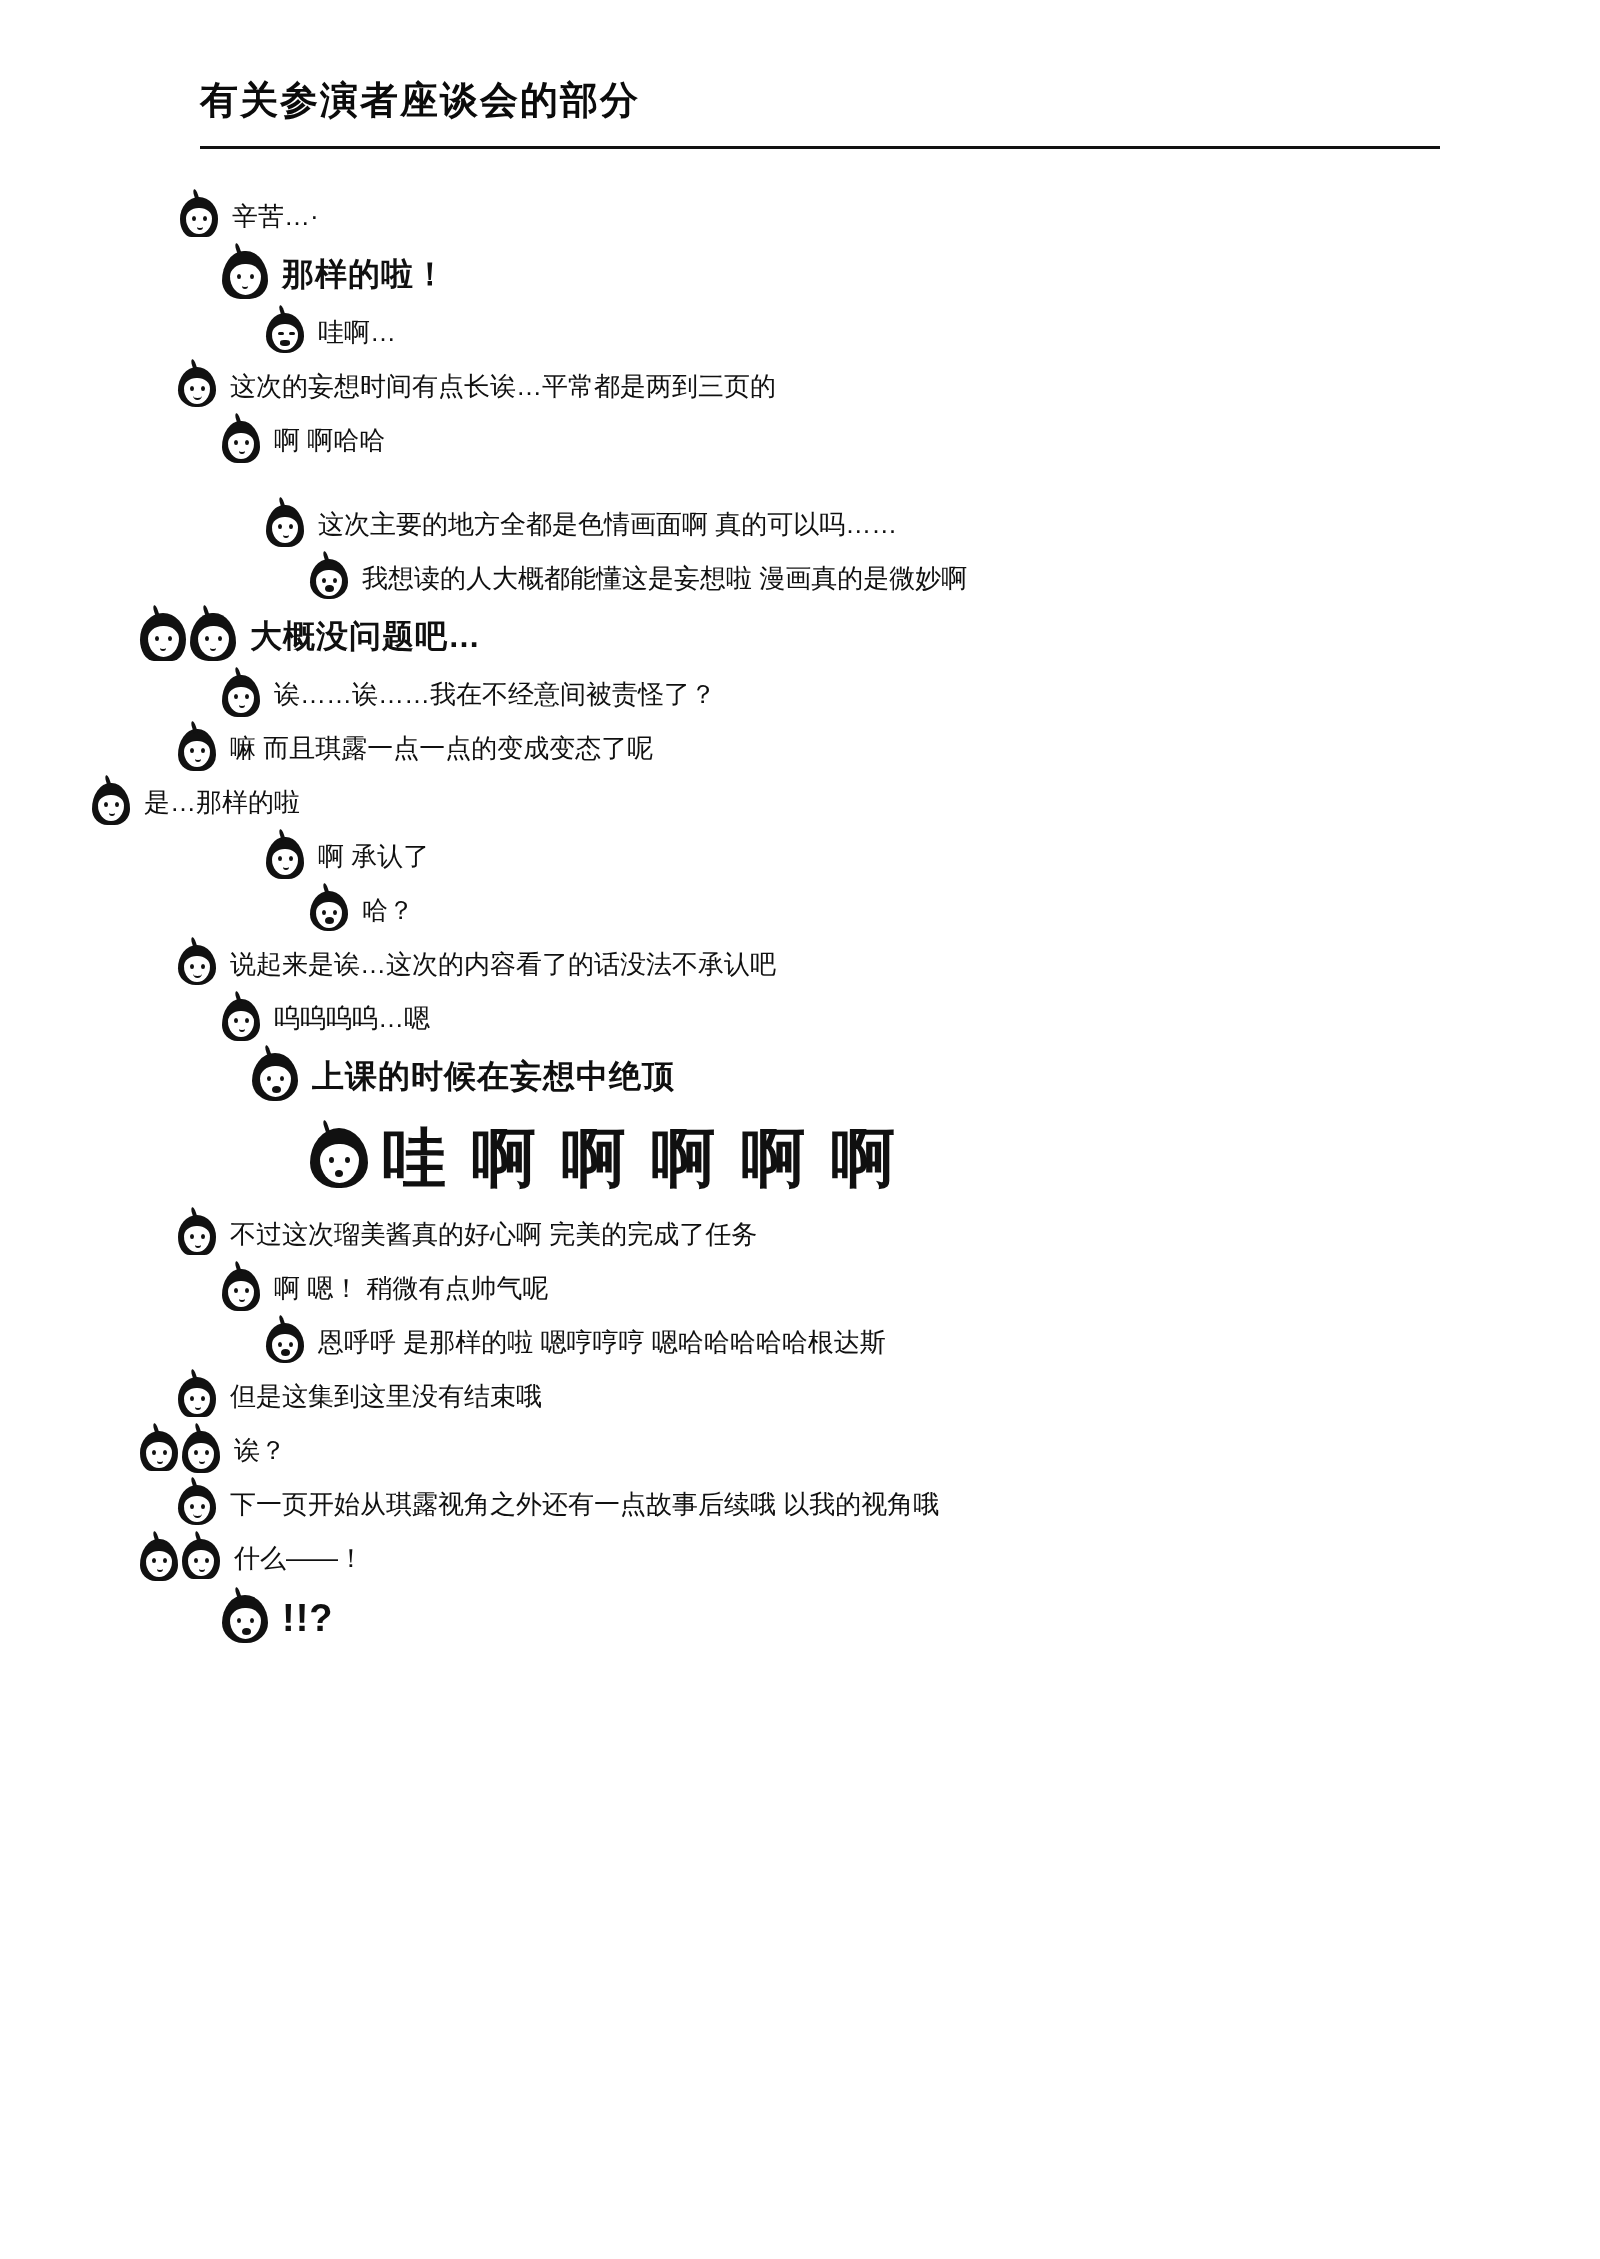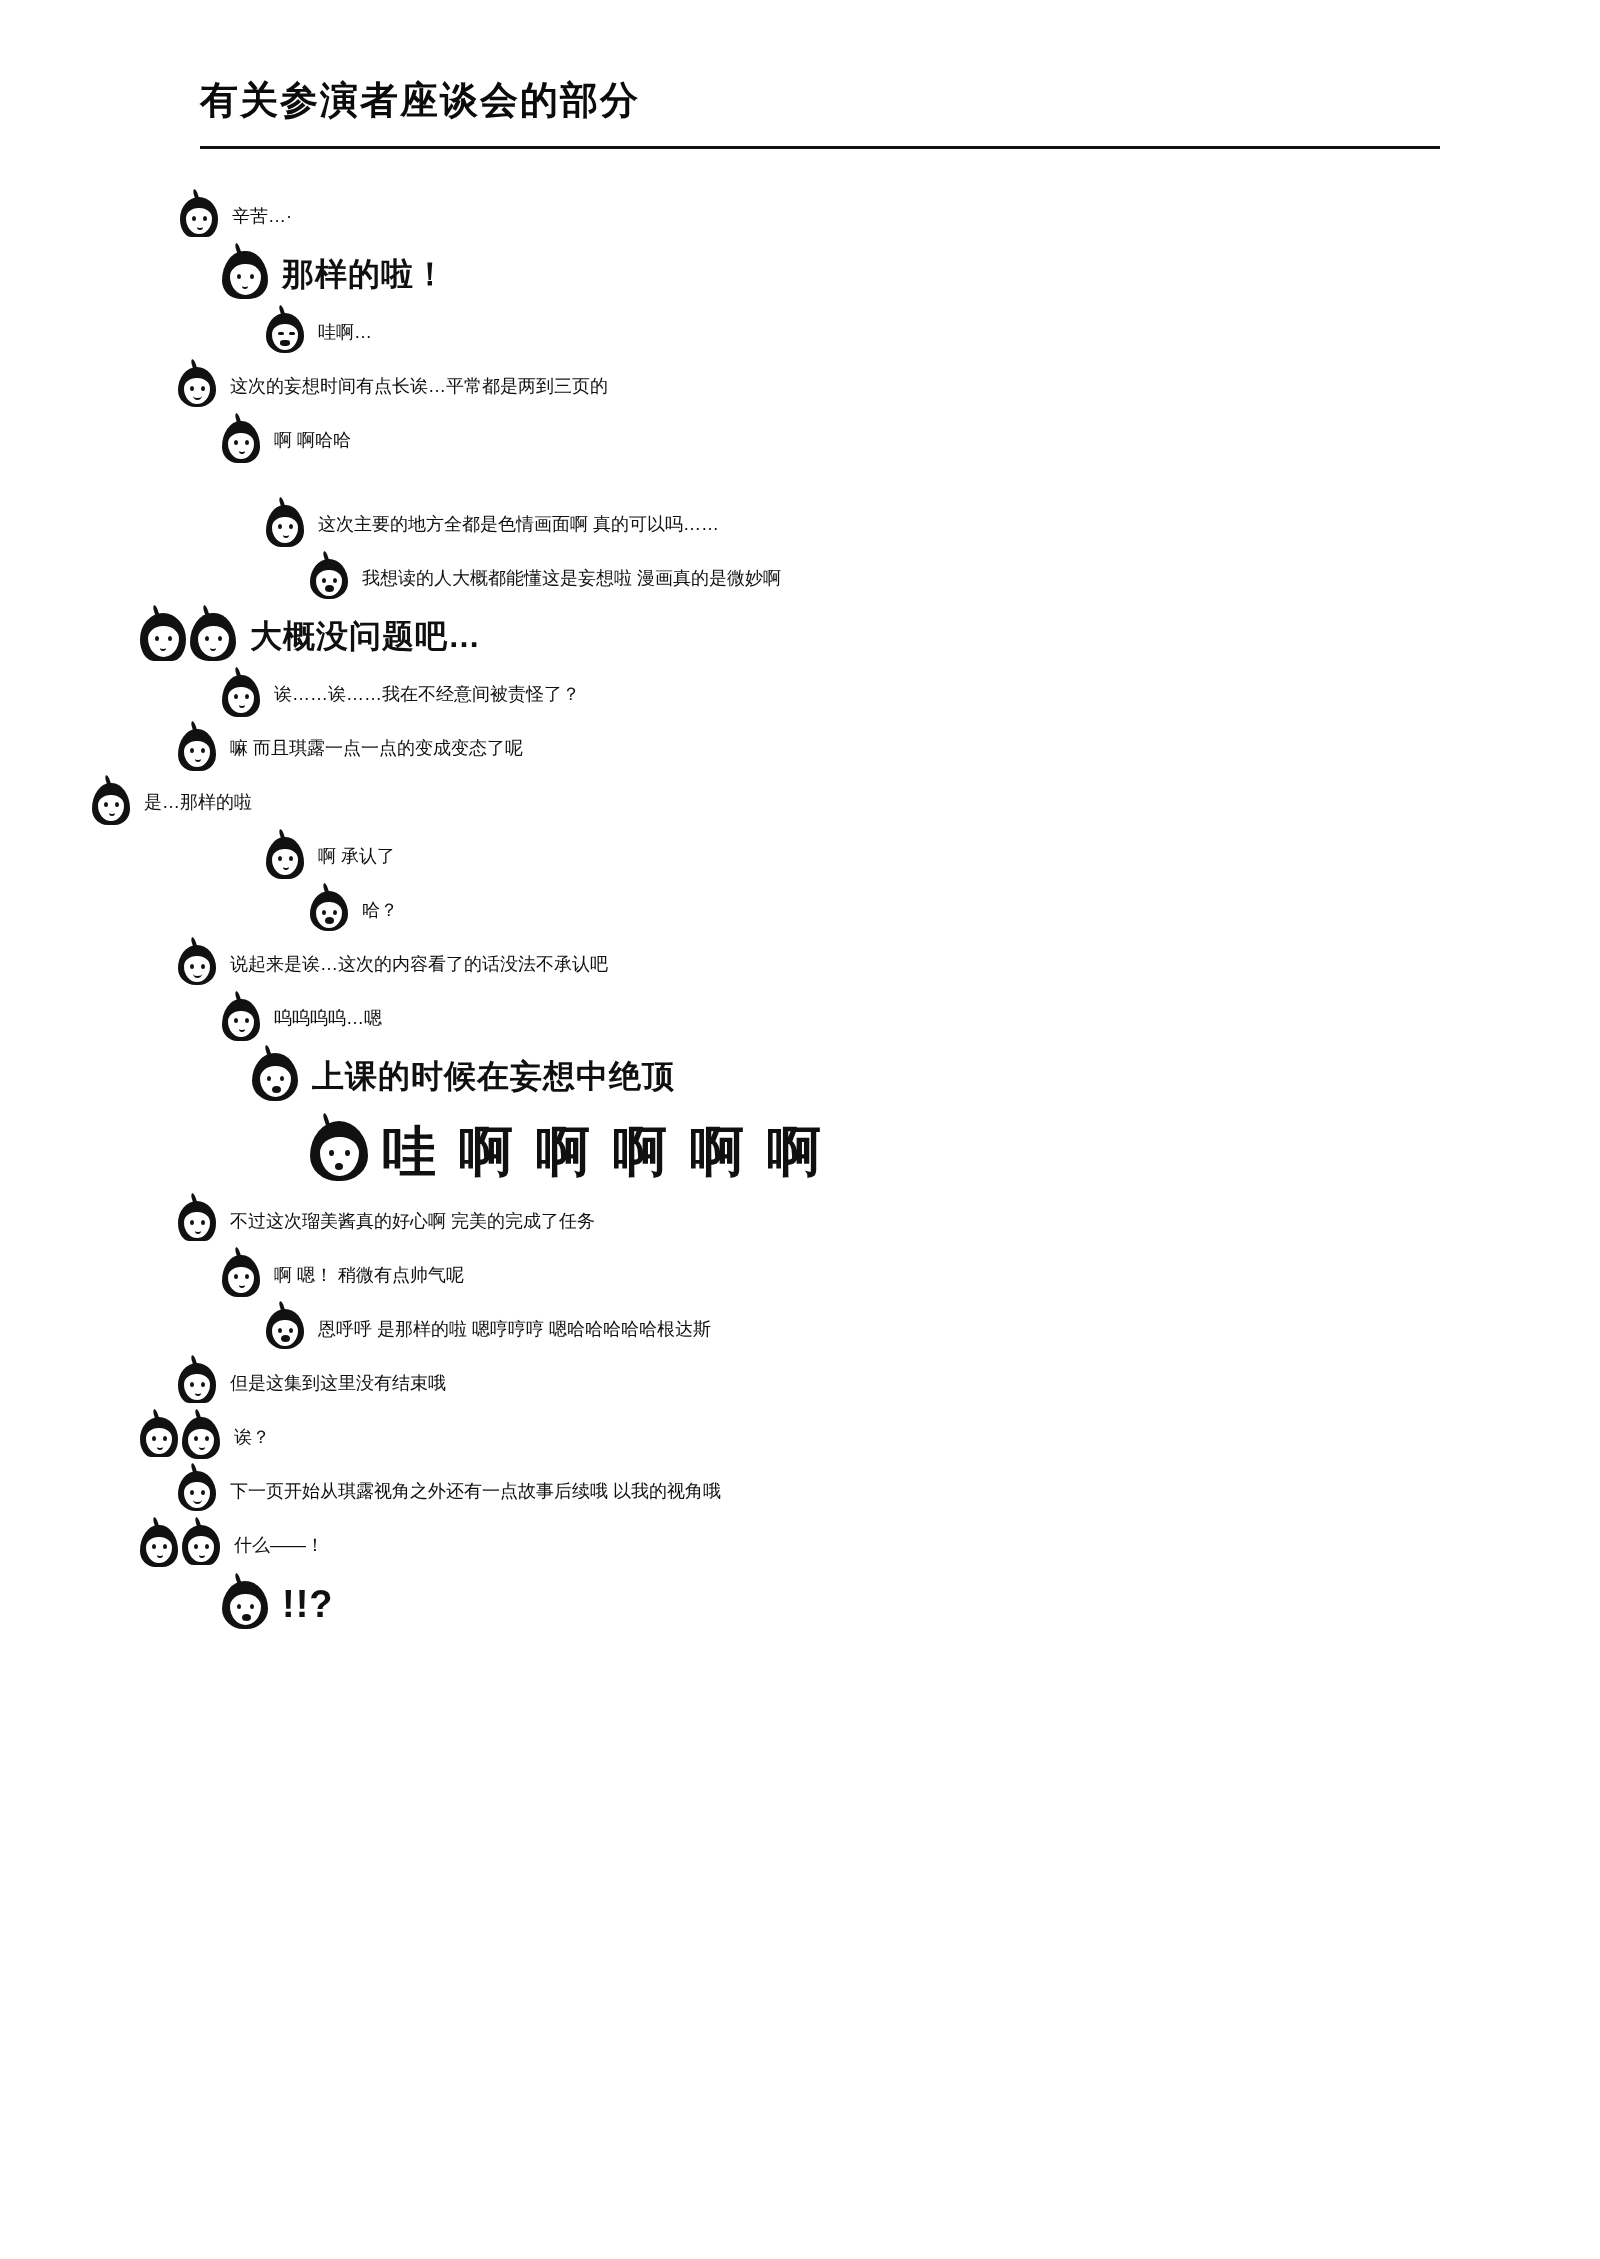--- a/index.html
+++ b/index.html
@@ -41,32 +41,32 @@
   .lines {
     margin-top: 48px;
     padding-left: 0;
   }
   .line {
     display: flex;
     align-items: center;
     margin-bottom: 14px;
   }
   .line .text {
-    font-size: 18px;
+    font-size: 26px;
     line-height: 1.35;
     color: #101010;
     white-space: pre-wrap;
   }
   .line.big .text {
     font-size: 32px;
     font-weight: bold;
     letter-spacing: 1px;
   }
   .line.huge .text {
-    font-size: 54px;
+    font-size: 64px;
     font-weight: bold;
     letter-spacing: 4px;
   }
   .line.bangs .text {
     font-size: 38px;
     font-weight: bold;
     letter-spacing: 1px;
   }
   .avatars {
     display: flex;

